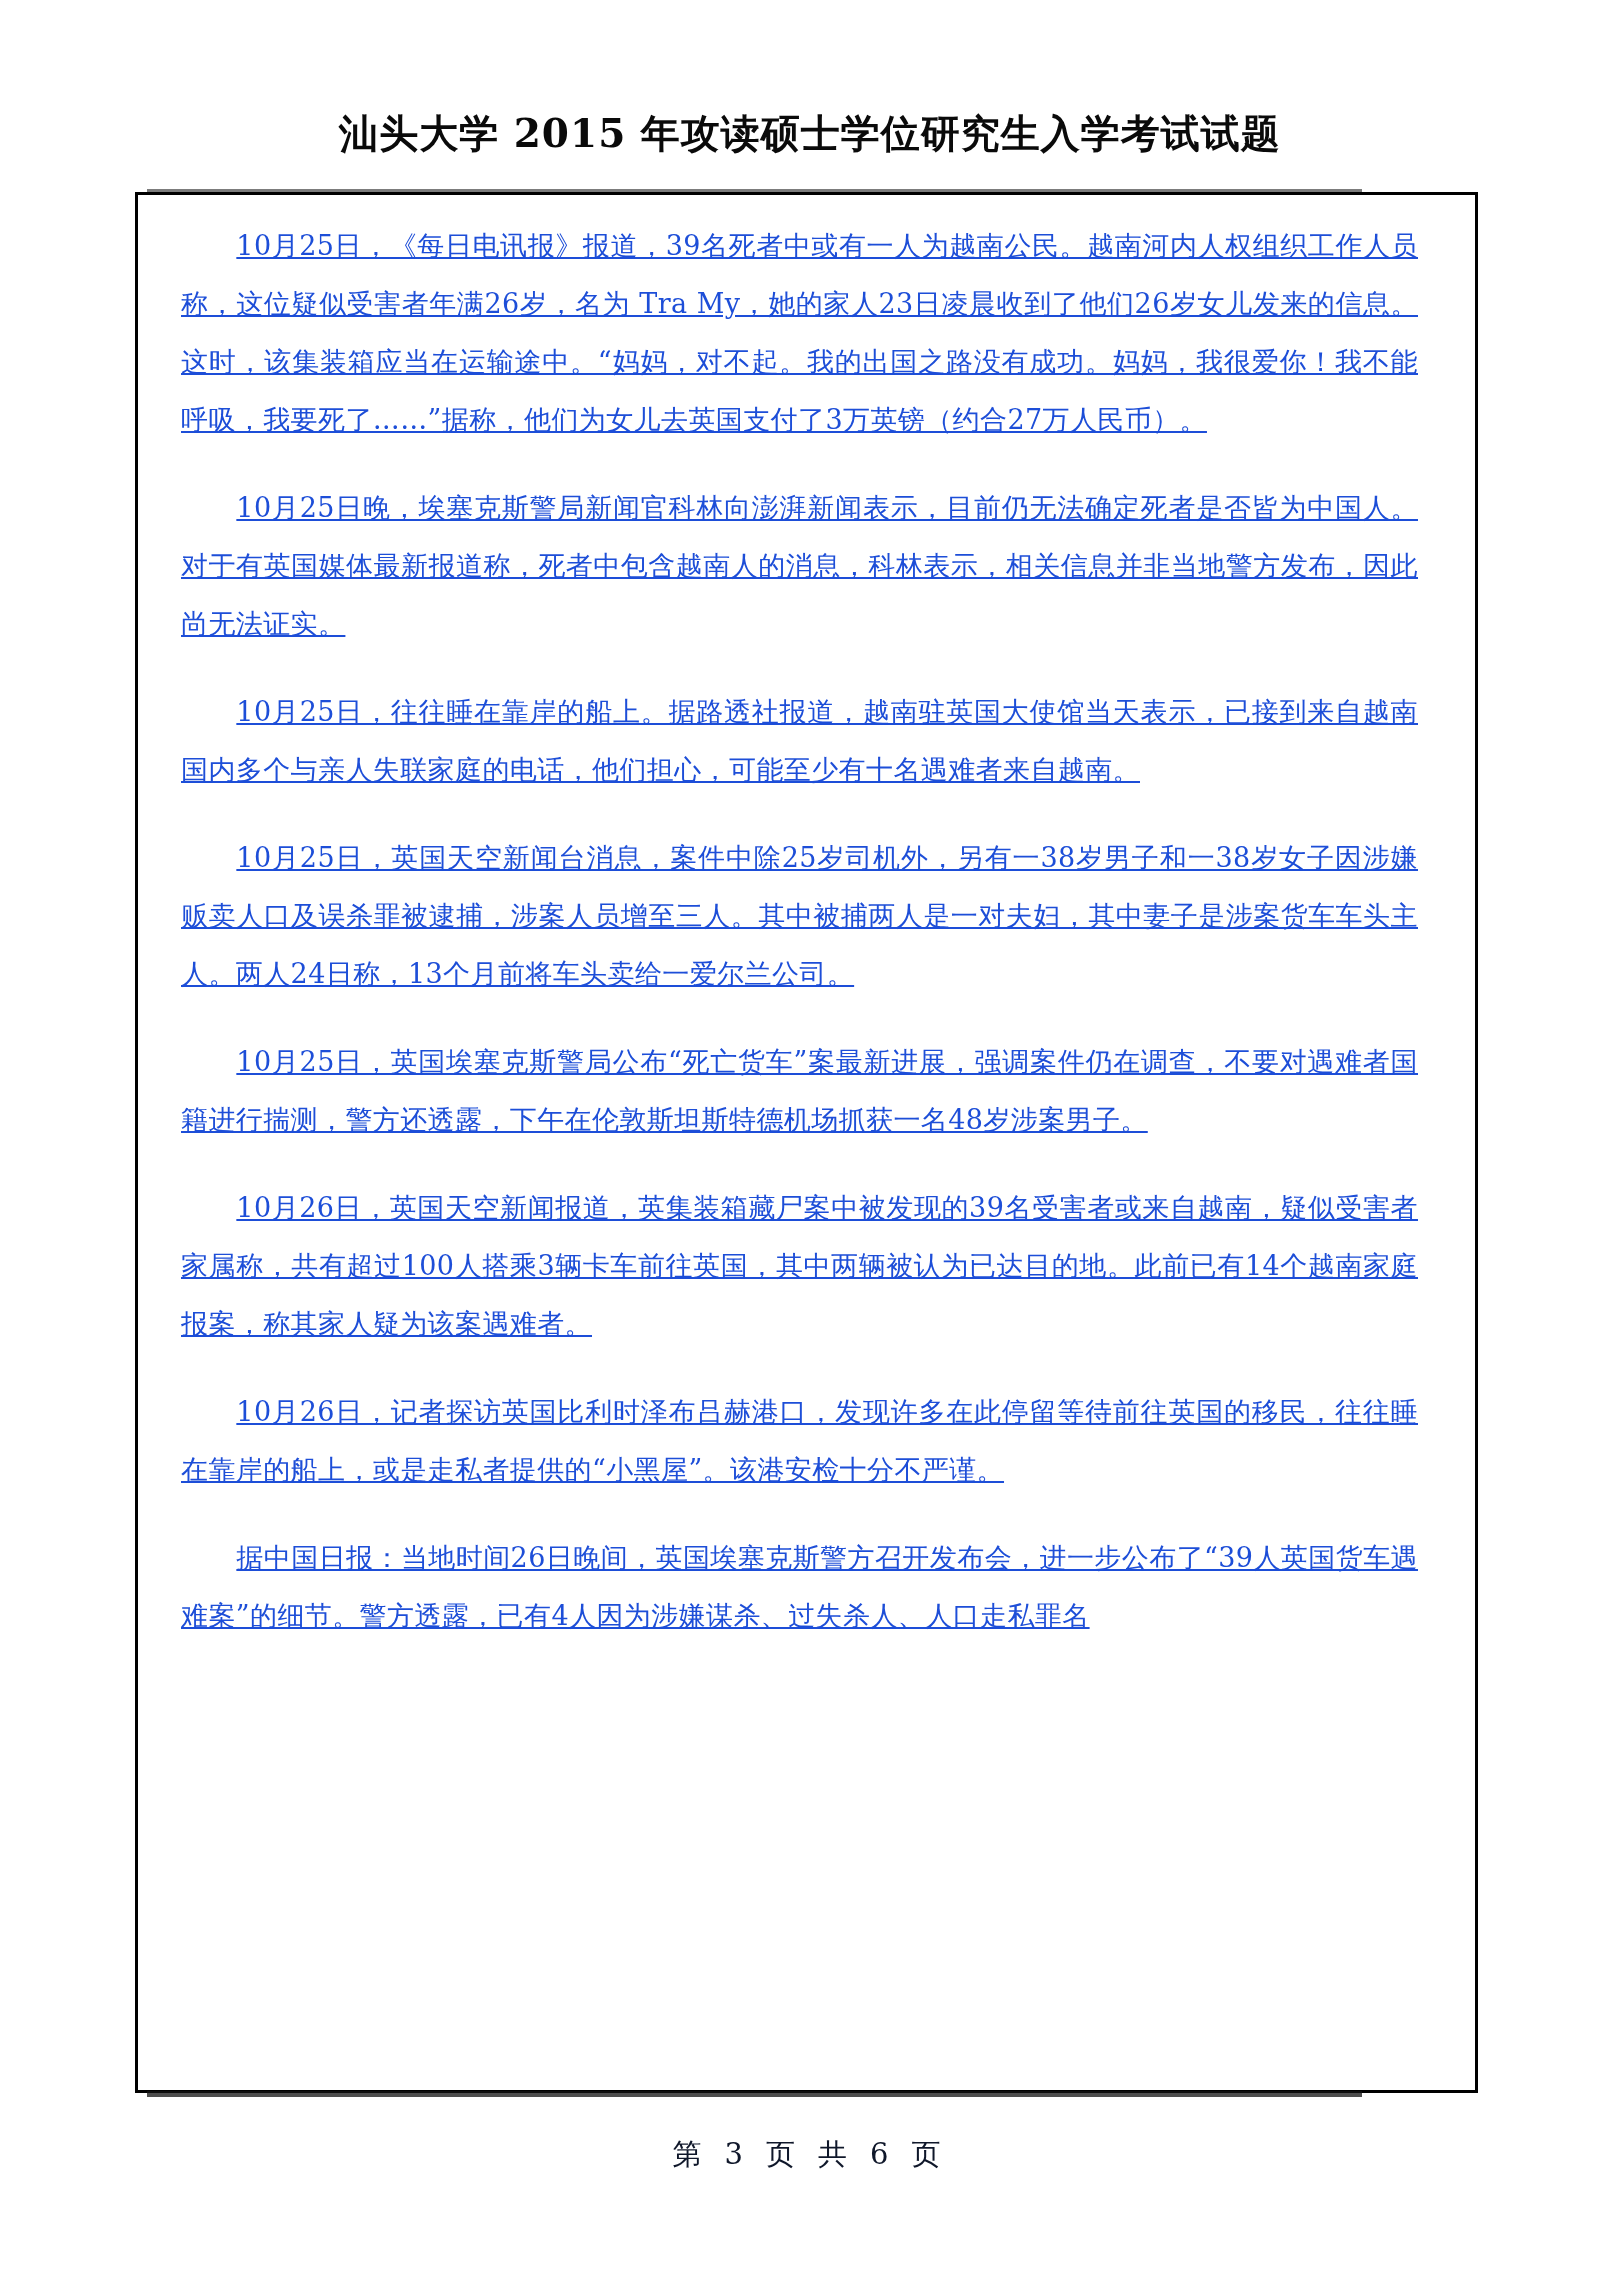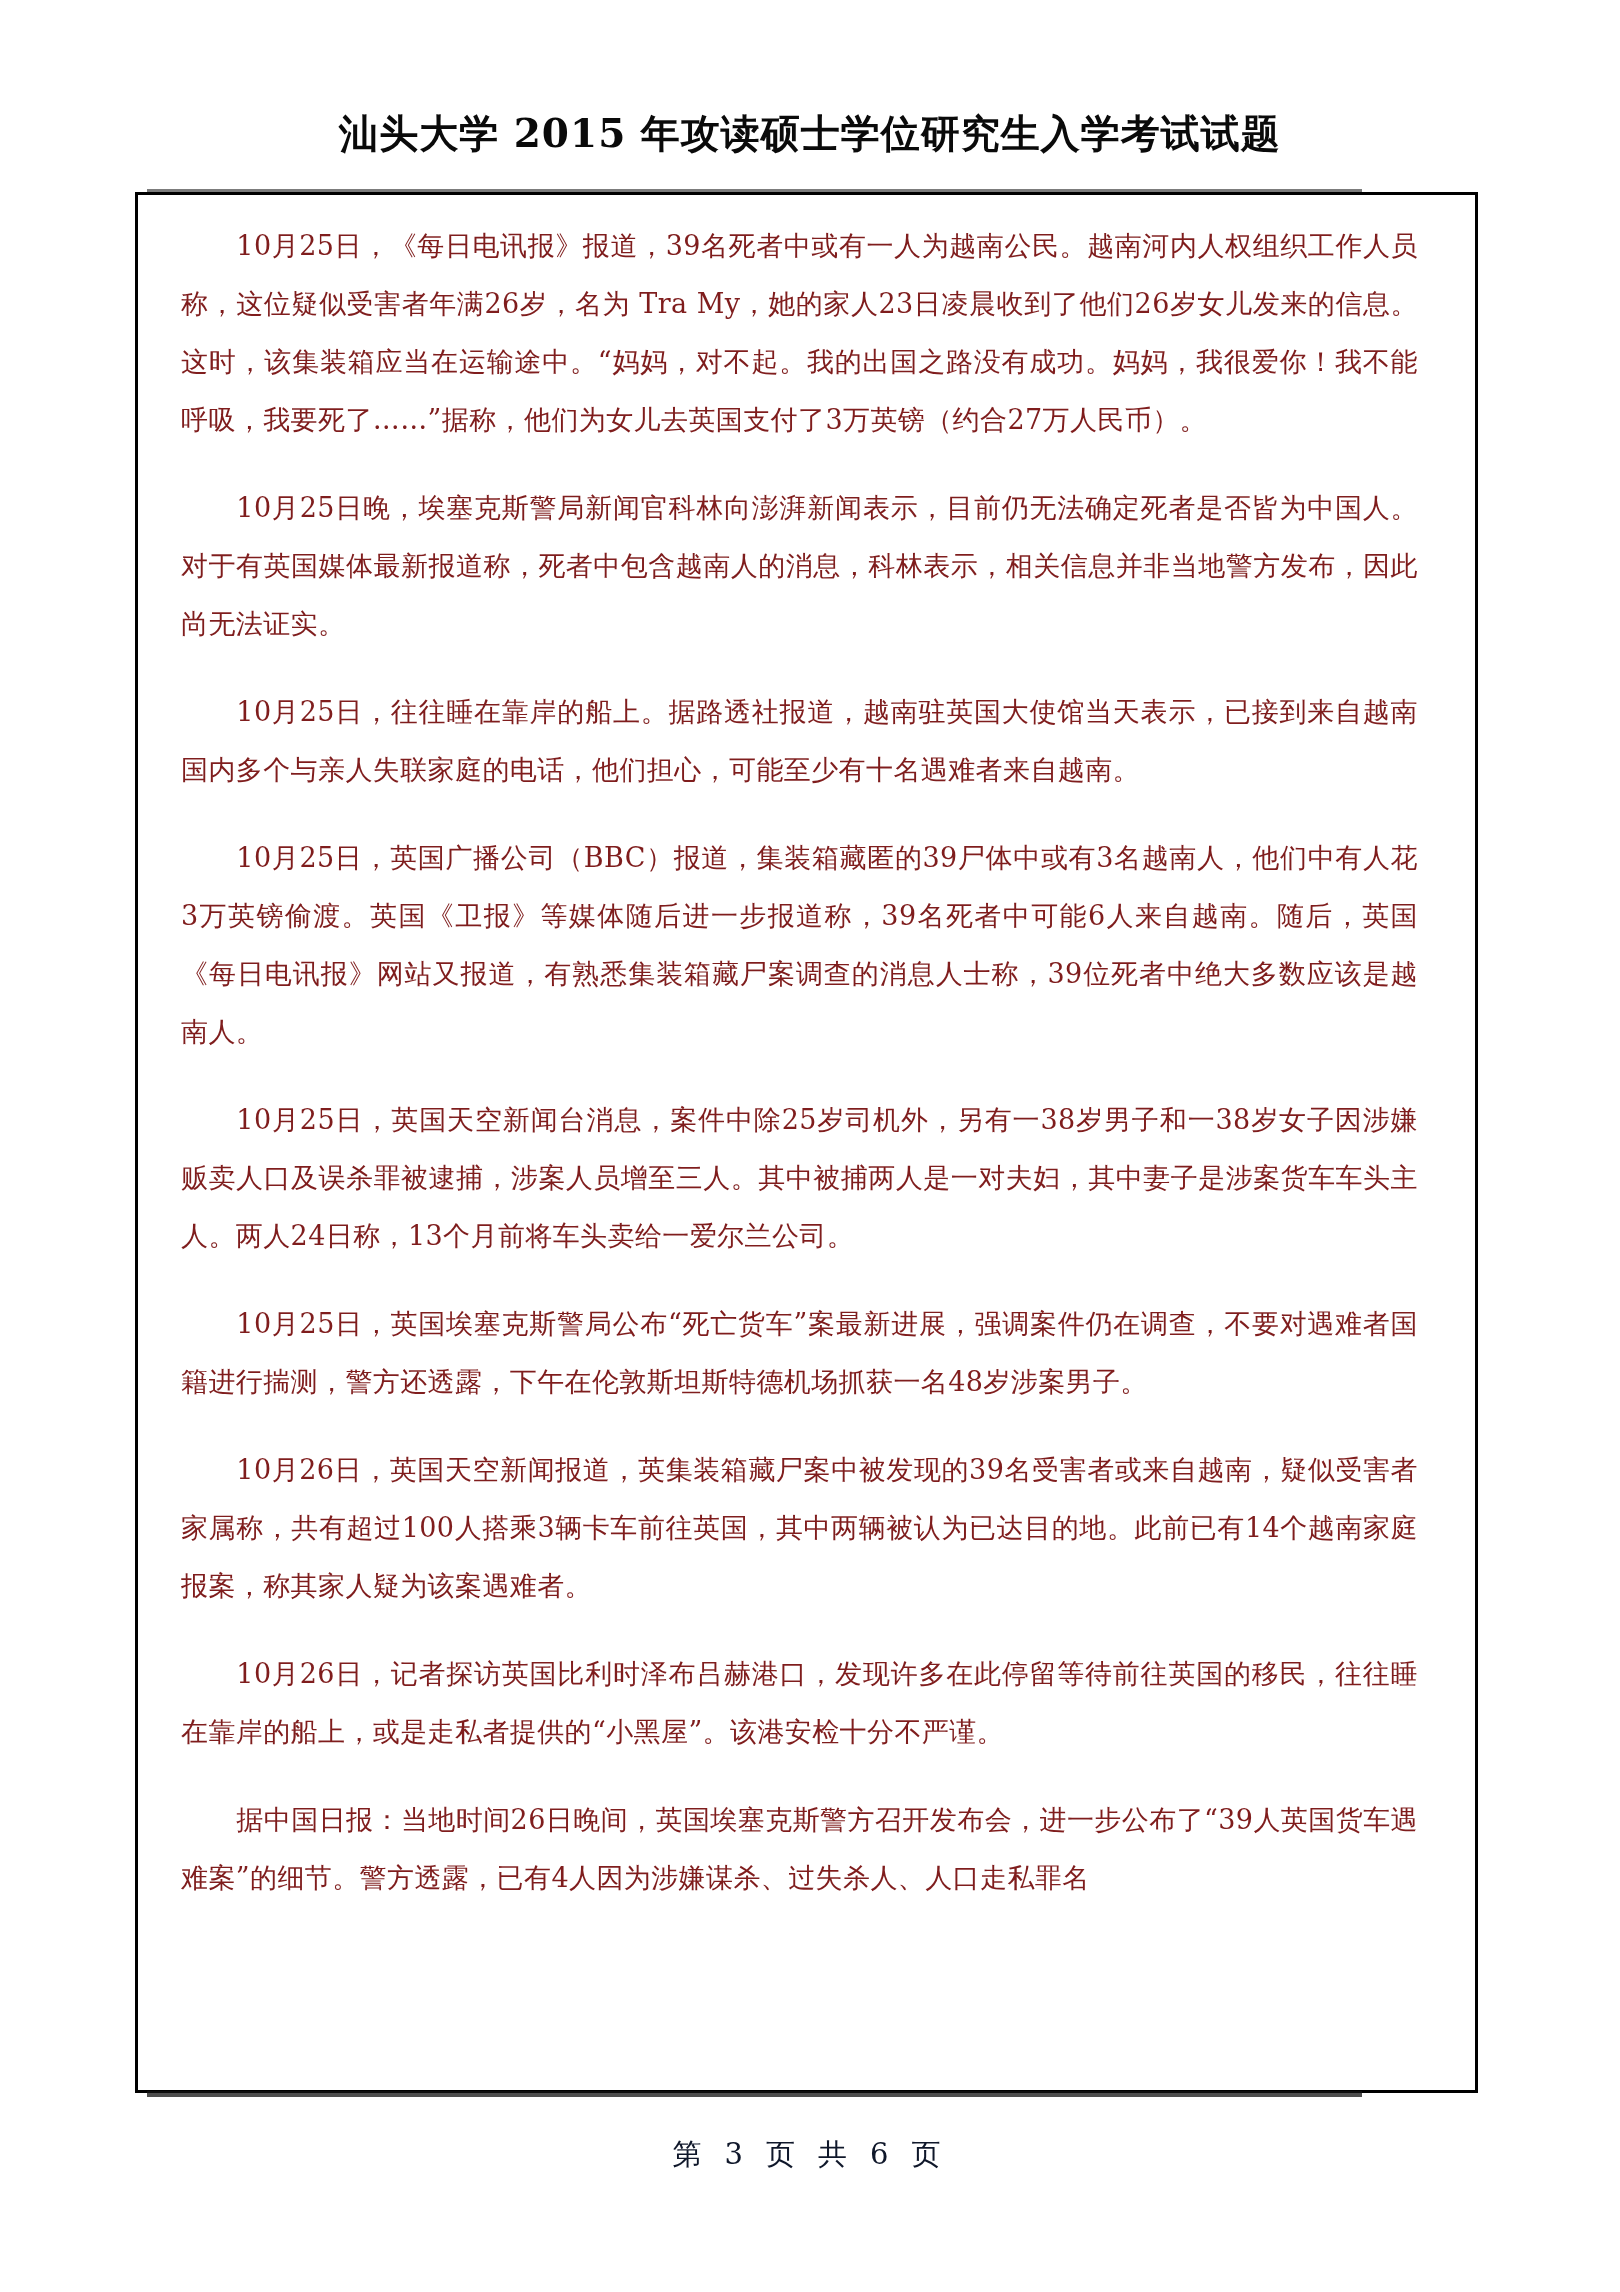--- a/index.html
+++ b/index.html
@@ -73,21 +73,22 @@
   .para {
     margin: 0 0 30px 0;
     text-indent: 2.05em;
     font-family: "DejaVu Serif", "Liberation Serif", serif;
     font-size: 27px;
     line-height: 58px;
     text-align: justify;
     text-justify: inter-ideograph;
     word-break: break-all;
     letter-spacing: 0.4px;
-    color: #7f1d1d;
+    color: #1d4ed8;
+    text-decoration: underline;
   }
   .para:last-child { margin-bottom: 0; }
 
   
   .page-footer {
     position: absolute;
     left: 0;
     right: 0;
     top: 2135px;
     text-align: center;
@@ -124,21 +125,20 @@
 
   <h1 class="doc-title">汕头大学 2015 年攻读硕士学位研究生入学考试试题</h1>
 
   <div class="scan-smudge-top"></div>
 
   <div class="content-box">
     <div class="body-text">
       <p class="para">10月25日，《每日电讯报》报道，39名死者中或有一人为越南公民。越南河内人权组织工作人员称，这位疑似受害者年满26岁，名为 Tra My，她的家人23日凌晨收到了他们26岁女儿发来的信息。这时，该集装箱应当在运输途中。“妈妈，对不起。我的出国之路没有成功。妈妈，我很爱你！我不能呼吸，我要死了……”据称，他们为女儿去英国支付了3万英镑（约合27万人民币）。</p>
       <p class="para">10月25日晚，埃塞克斯警局新闻官科林向澎湃新闻表示，目前仍无法确定死者是否皆为中国人。对于有英国媒体最新报道称，死者中包含越南人的消息，科林表示，相关信息并非当地警方发布，因此尚无法证实。</p>
       <p class="para">10月25日，往往睡在靠岸的船上。据路透社报道，越南驻英国大使馆当天表示，已接到来自越南国内多个与亲人失联家庭的电话，他们担心，可能至少有十名遇难者来自越南。</p>
-      <p class="para">10月25日，英国广播公司（BBC）报道，集装箱藏匿的39尸体中或有3名越南人，他们中有人花3万英镑偷渡。英国《卫报》等媒体随后进一步报道称，39名死者中可能6人来自越南。随后，英国《每日电讯报》网站又报道，有熟悉集装箱藏尸案调查的消息人士称，39位死者中绝大多数应该是越南人。</p>
       <p class="para">10月25日，英国天空新闻台消息，案件中除25岁司机外，另有一38岁男子和一38岁女子因涉嫌贩卖人口及误杀罪被逮捕，涉案人员增至三人。其中被捕两人是一对夫妇，其中妻子是涉案货车车头主人。两人24日称，13个月前将车头卖给一爱尔兰公司。</p>
       <p class="para">10月25日，英国埃塞克斯警局公布“死亡货车”案最新进展，强调案件仍在调查，不要对遇难者国籍进行揣测，警方还透露，下午在伦敦斯坦斯特德机场抓获一名48岁涉案男子。</p>
       <p class="para">10月26日，英国天空新闻报道，英集装箱藏尸案中被发现的39名受害者或来自越南，疑似受害者家属称，共有超过100人搭乘3辆卡车前往英国，其中两辆被认为已达目的地。此前已有14个越南家庭报案，称其家人疑为该案遇难者。</p>
       <p class="para">10月26日，记者探访英国比利时泽布吕赫港口，发现许多在此停留等待前往英国的移民，往往睡在靠岸的船上，或是走私者提供的“小黑屋”。该港安检十分不严谨。</p>
       <p class="para">据中国日报：当地时间26日晚间，英国埃塞克斯警方召开发布会，进一步公布了“39人英国货车遇难案”的细节。警方透露，已有4人因为涉嫌谋杀、过失杀人、人口走私罪名</p>
     </div>
   </div>
 
   <div class="scan-smudge-bottom"></div>
 

